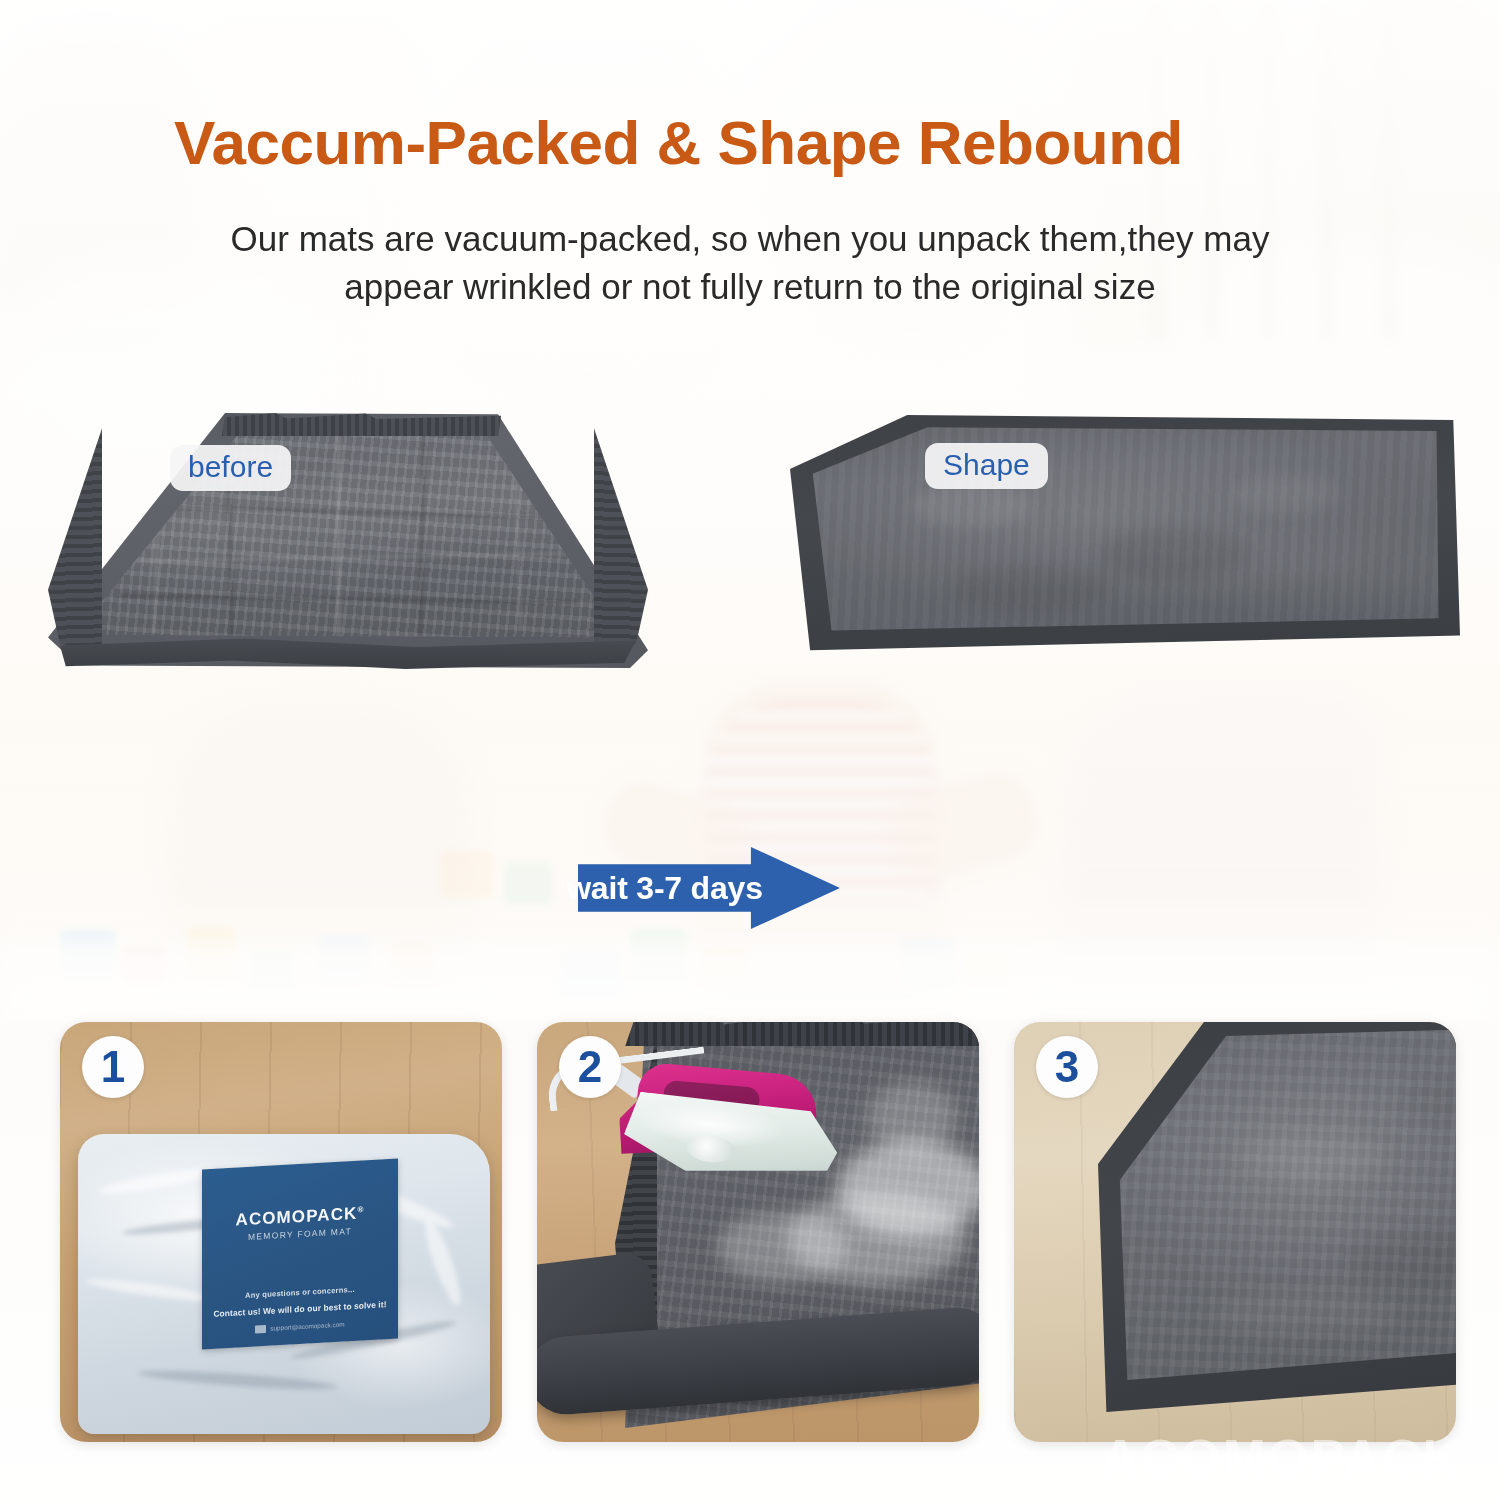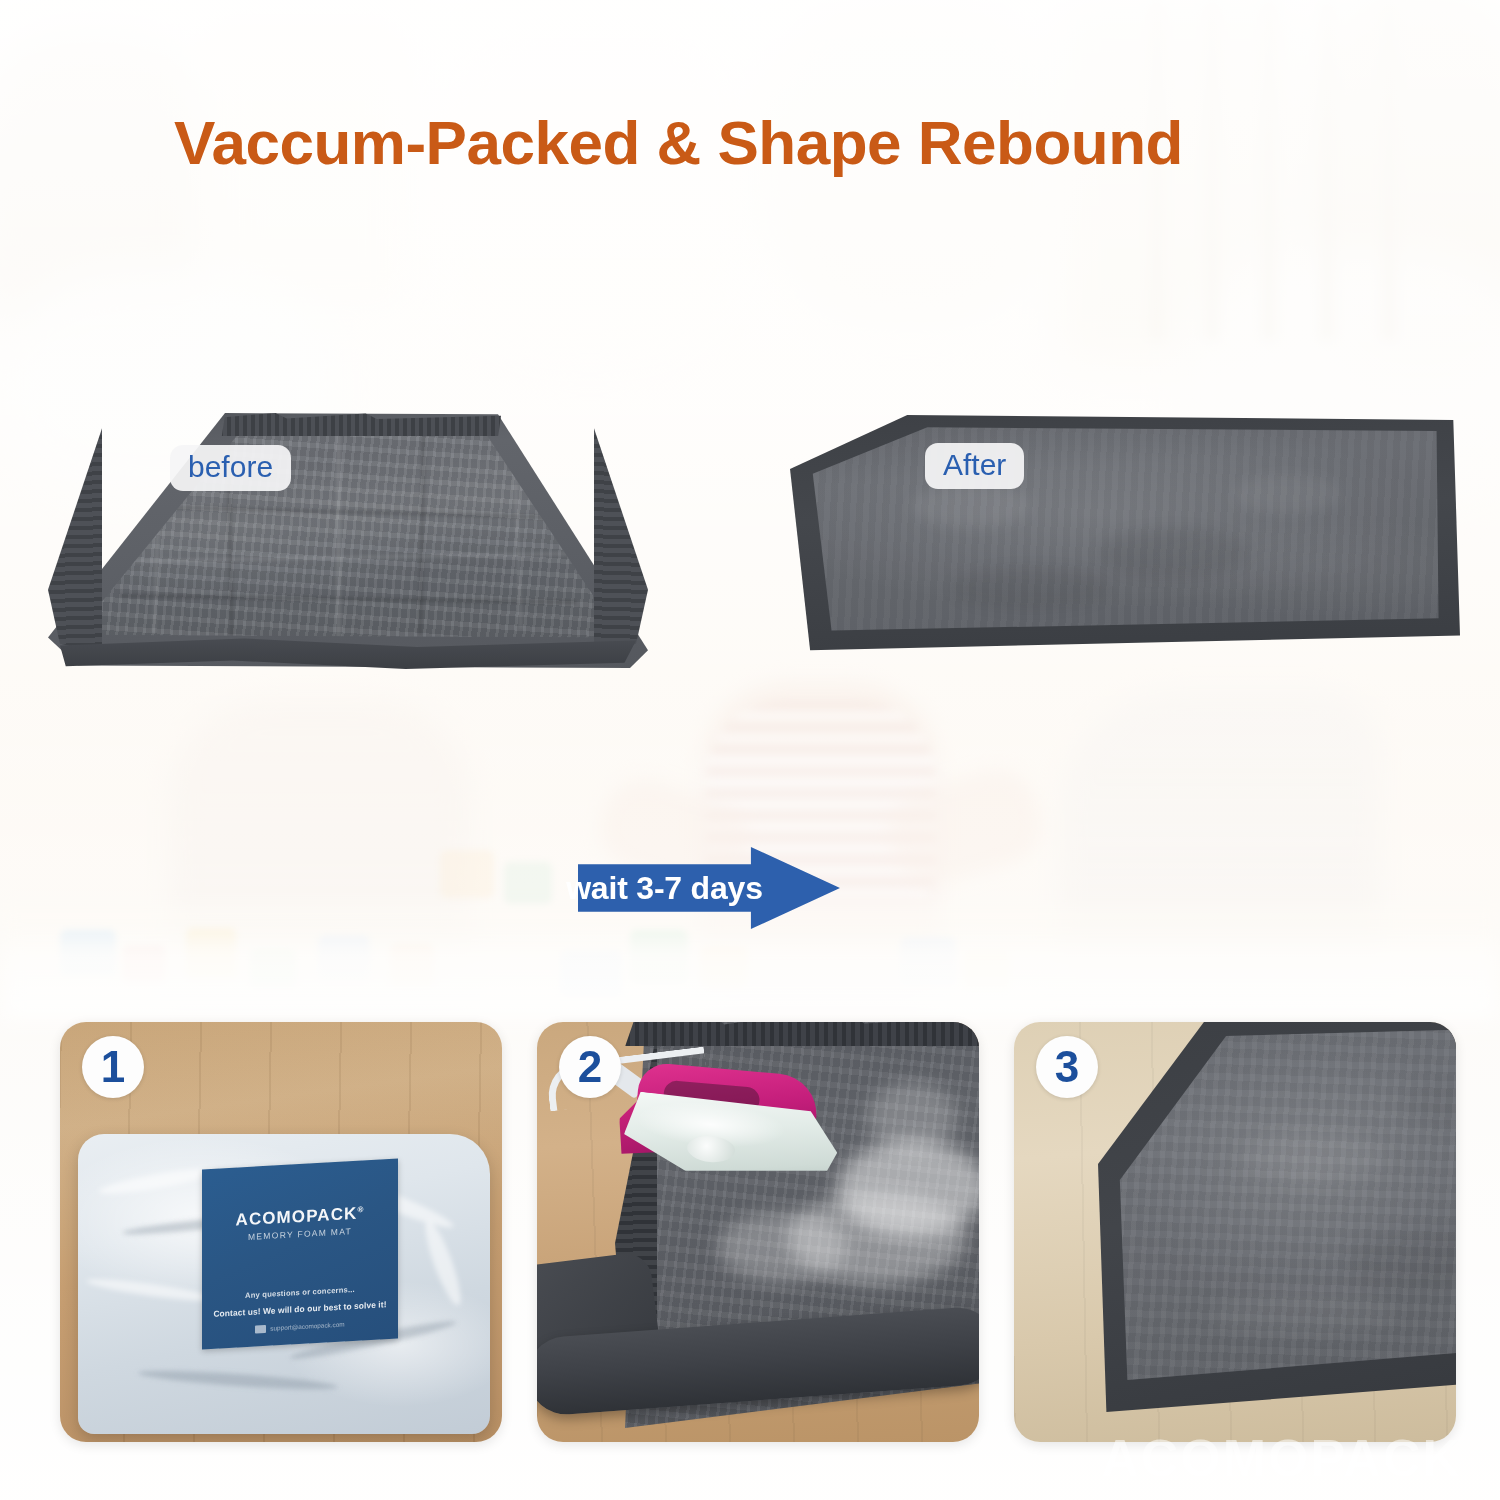--- a/index.html
+++ b/index.html
@@ -439,20 +439,24 @@
   <div class="toy" style="left:504px; top:862px; width:48px; height:42px; background:rgba(168,214,180,.38);"></div>
 
   <div class="mat-ghost"></div>
   <div class="bg-wash"></div>
 </div>
 
 <div id="content">
 
   <div class="h1" id="title1">Vaccum-Packed &amp; Shape Rebound</div>
 
+  <div id="sub1">
+    <div class="sub">Our mats are vacuum-packed, so when you unpack them,they may</div>
+    <div class="sub">appear wrinkled or not fully return to the original size</div>
+  </div>
 
   <div id="compare">
 
     <div class="mat-wrap" id="mat-before">
       <div class="mat-before-body"></div>
       <div class="mat-before-face">
         <div class="crease" style="left:18%; top:10%; width:3px;  height:76%; transform:rotate(2deg);"></div>
         <div class="crease-d" style="left:30%; top:8%;  width:4px;  height:80%; transform:rotate(-1deg);"></div>
         <div class="crease" style="left:48%; top:6%;  width:5px;  height:84%;"></div>
         <div class="crease-d" style="left:62%; top:9%;  width:4px;  height:78%; transform:rotate(1deg);"></div>
@@ -477,21 +481,21 @@
       </div>
     </div>
 
     <div id="arrow">
       <div class="arrow-shape"></div>
       <div class="arrow-text">wait 3-7 days</div>
     </div>
   </div>
 
   <div class="pill" id="label-before">before</div>
-  <div class="pill" id="label-after">After</div>
+  <div class="pill" id="label-after">Shape</div>
 
 
   <div id="panels">
 
     <div class="panel" id="panel1">
       <div class="wood"></div>
       <div class="bag">
         <div class="bag-wrinkle" style="left:20px;  top:40px;  width:120px; height:14px; transform:rotate(-10deg);"></div>
         <div class="bag-wrinkle-d" style="left:44px;  top:86px;  width:150px; height:10px; transform:rotate(-6deg);"></div>
         <div class="bag-wrinkle" style="left:8px;   top:150px; width:130px; height:12px; transform:rotate(8deg);"></div>

